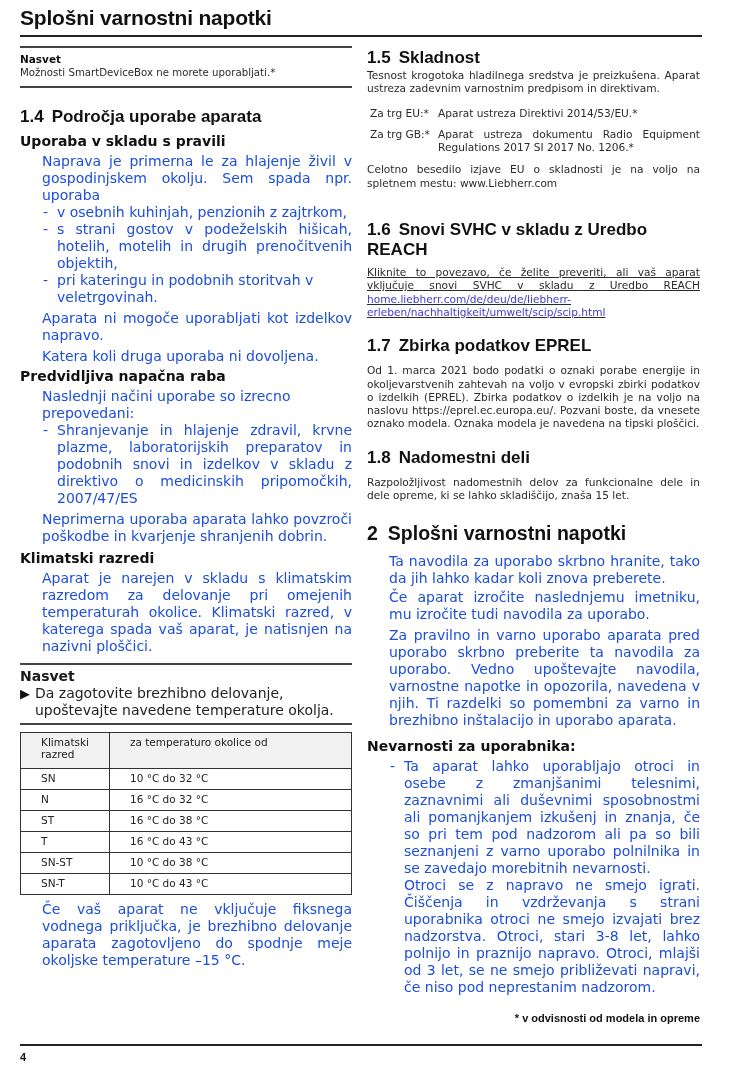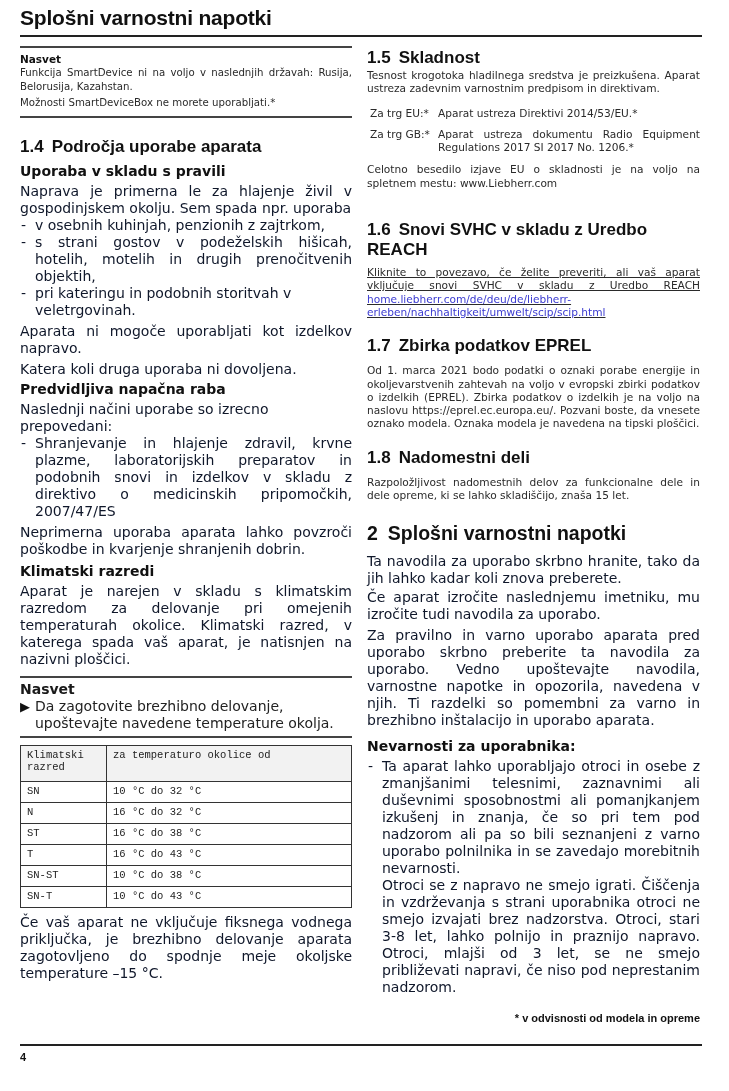--- a/index.html
+++ b/index.html
@@ -18,34 +18,34 @@
   
   .note-box { border-top: 2px solid #444; border-bottom: 2px solid #444; padding: 5px 0 6px; }
   .note-title { font-weight: bold; font-size: 10.5px; line-height: 13px; color: #111; }
   .note-text { font-size: 10.2px; line-height: 13.5px; color: #2a2a2a; }
   .note-text + .note-text { margin-top: 3px; }
 
   .h2 { font-family: "Liberation Sans", sans-serif; font-weight: bold; font-size: 17px; color: #111; }
   .h2 .num { margin-right: 8px; }
   .h3 { font-weight: bold; font-size: 14px; line-height: 18px; color: #111; }
 
-  .body-l { font-size: 14px; line-height: 17px; color: #0f172a; }
+  .body-l { font-size: 14px; line-height: 17px; color: #1d4ed8; margin-left: 22px; }
   .body-s { font-size: 10.6px; line-height: 13.3px; color: #2a2a2a; }
 
   ul.dash { list-style: none; }
   ul.dash li { position: relative; padding-left: 15px; }
   ul.dash li::before { content: "-"; position: absolute; left: 1px; top: 0; }
 
   .tip { border-top: 2px solid #444; border-bottom: 2px solid #444; padding: 3px 0 4px; }
   .tip-title { font-weight: bold; font-size: 14px; line-height: 17px; }
   .tip-row { display: flex; font-size: 14px; line-height: 17px; color: #222; }
   .tip-arrow { width: 15px; flex: none; font-size: 13px; line-height: 17px; color: #111; }
 
   table.climate { width: 100%; border-collapse: collapse; font-size: 10.5px; color: #222; }
-  table.climate th, table.climate td { border: 1.3px solid #333; text-align: left; vertical-align: top; padding: 3px 6px; font-weight: normal; font-family: Liberation Mono, monospace; }
+  table.climate th, table.climate td { border: 1.3px solid #333; text-align: left; vertical-align: top; padding: 3px 20px; font-weight: normal; }
   table.climate th { background: #f2f2f2; line-height: 12px; height: 36px; }
   table.climate td { height: 21px; line-height: 13px; }
   table.climate .c1 { width: 86px; }
 
   .comp-row { display: flex; font-size: 10.6px; line-height: 13.3px; color: #2a2a2a; }
   .comp-label { width: 71px; flex: none; padding-left: 3px; }
   .comp-text { flex: 1; }
 
   .link { color: #3a3ad0; }
 
@@ -58,21 +58,20 @@
 </head>
 <body>
 
 <h1 class="page-title">Splošni varnostni napotki</h1>
 <div class="title-rule"></div>
 
 <div class="col col-left">
 
   <div class="note-box">
     <div class="note-title">Nasvet</div>
-    <p class="note-text justify">Funkcija SmartDevice ni na voljo v naslednjih državah: Rusija, Belorusija, Kazahstan.</p>
     <p class="note-text">Možnosti SmartDeviceBox ne morete uporabljati.*</p>
   </div>
 
   <h2 class="h2" style="margin-top:19px;">
     <span class="num">1.4</span><span>Področja uporabe aparata</span>
   </h2>
 
   <h3 class="h3" style="margin-top:5px;">Uporaba v skladu s pravili</h3>
   <p class="body-l justify" style="margin-top:3px;">Naprava je primerna le za hlajenje živil v gospodinjskem okolju. Sem spada npr. uporaba</p>
   <ul class="dash body-l">

